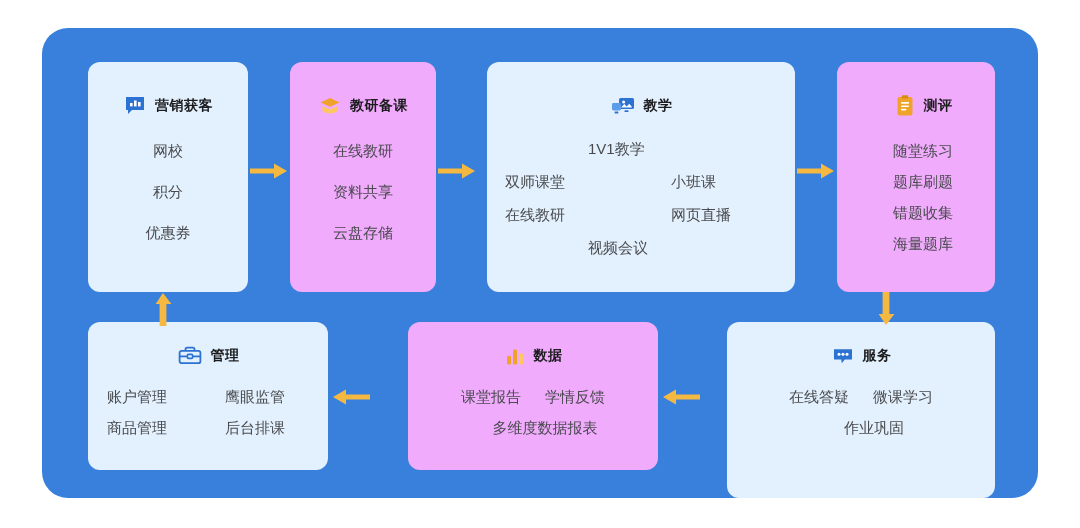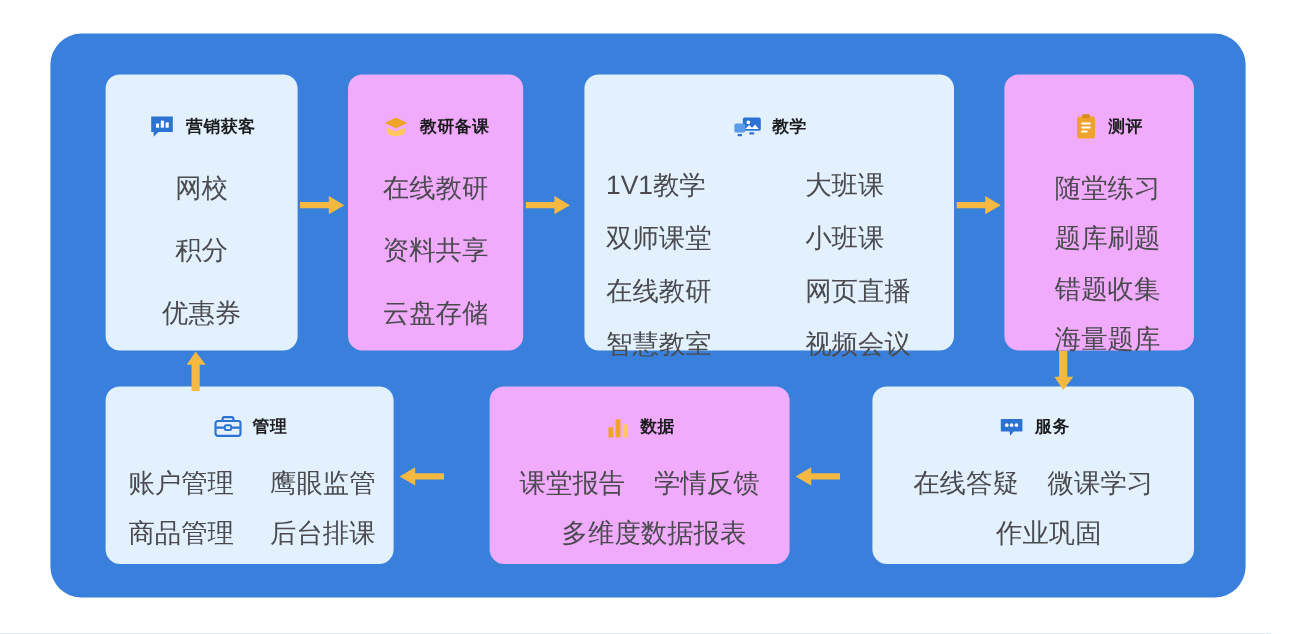--- a/index.html
+++ b/index.html
@@ -48,34 +48,34 @@
   .items {
     display: flex;
     flex-direction: column;
     align-items: center;
   }
   .item-row {
     display: flex;
     justify-content: center;
   }
   .item {
-    font-size: 22px;
+    font-size: 15px;
     color: #4a4a4f;
     white-space: nowrap;
     text-align: center;
   }
 
   
   #card-marketing { left: 88px;  top: 62px;  width: 160px; height: 230px; }
   #card-prep      { left: 290px; top: 62px;  width: 146px; height: 230px; }
   #card-teaching  { left: 487px; top: 62px;  width: 308px; height: 230px; }
   #card-assess    { left: 837px; top: 62px;  width: 158px; height: 230px; padding-left: 14px; }
   #card-manage    { left: 88px;  top: 322px; width: 240px; height: 148px; }
   #card-data      { left: 408px; top: 322px; width: 250px; height: 148px; }
-  #card-service   { left: 727px; top: 322px; width: 268px; height: 148px; }
+  #card-service   { left: 727px; top: 322px; width: 268px; height: 176px; }
 
   #card-marketing .card-head { margin-top: 32px; }
   #card-prep .card-head      { margin-top: 32px; }
   #card-teaching .card-head  { margin-top: 32px; }
   #card-assess .card-head    { margin-top: 32px; }
   #card-manage .card-head    { margin-top: 22px; }
   #card-data .card-head      { margin-top: 22px; }
   #card-service .card-head   { margin-top: 22px; }
 
   #card-marketing .items { margin-top: 24px; gap: 22px; }
@@ -169,32 +169,30 @@
           <rect x="2" y="9" width="9" height="7.5" rx="1.4" fill="#5a9bea"></rect>
           <rect x="4.6" y="17.6" width="3.8" height="1.9" rx="0.7" fill="#2c72d2"></rect>
           <rect x="14.4" y="16.2" width="4.2" height="1.8" rx="0.7" fill="#2c72d2"></rect>
         </svg>
       </span>
       <span class="card-title">教学</span>
     </div>
     <div class="items">
       <div class="item-row">
         <span class="item">1V1教学</span>
-        <span class="item">大班课</span>
       </div>
       <div class="item-row">
         <span class="item">双师课堂</span>
         <span class="item">小班课</span>
       </div>
       <div class="item-row">
         <span class="item">在线教研</span>
         <span class="item">网页直播</span>
       </div>
       <div class="item-row">
-        <span class="item">智慧教室</span>
         <span class="item">视频会议</span>
       </div>
     </div>
   </div>
 
   <div class="card cream" id="card-assess">
     <div class="card-head">
       <span class="icon">
         <svg width="22" height="24" viewBox="0 0 22 24">
           <rect x="3.5" y="3" width="15" height="18.5" rx="2.2" fill="#f0a32a"></rect>

